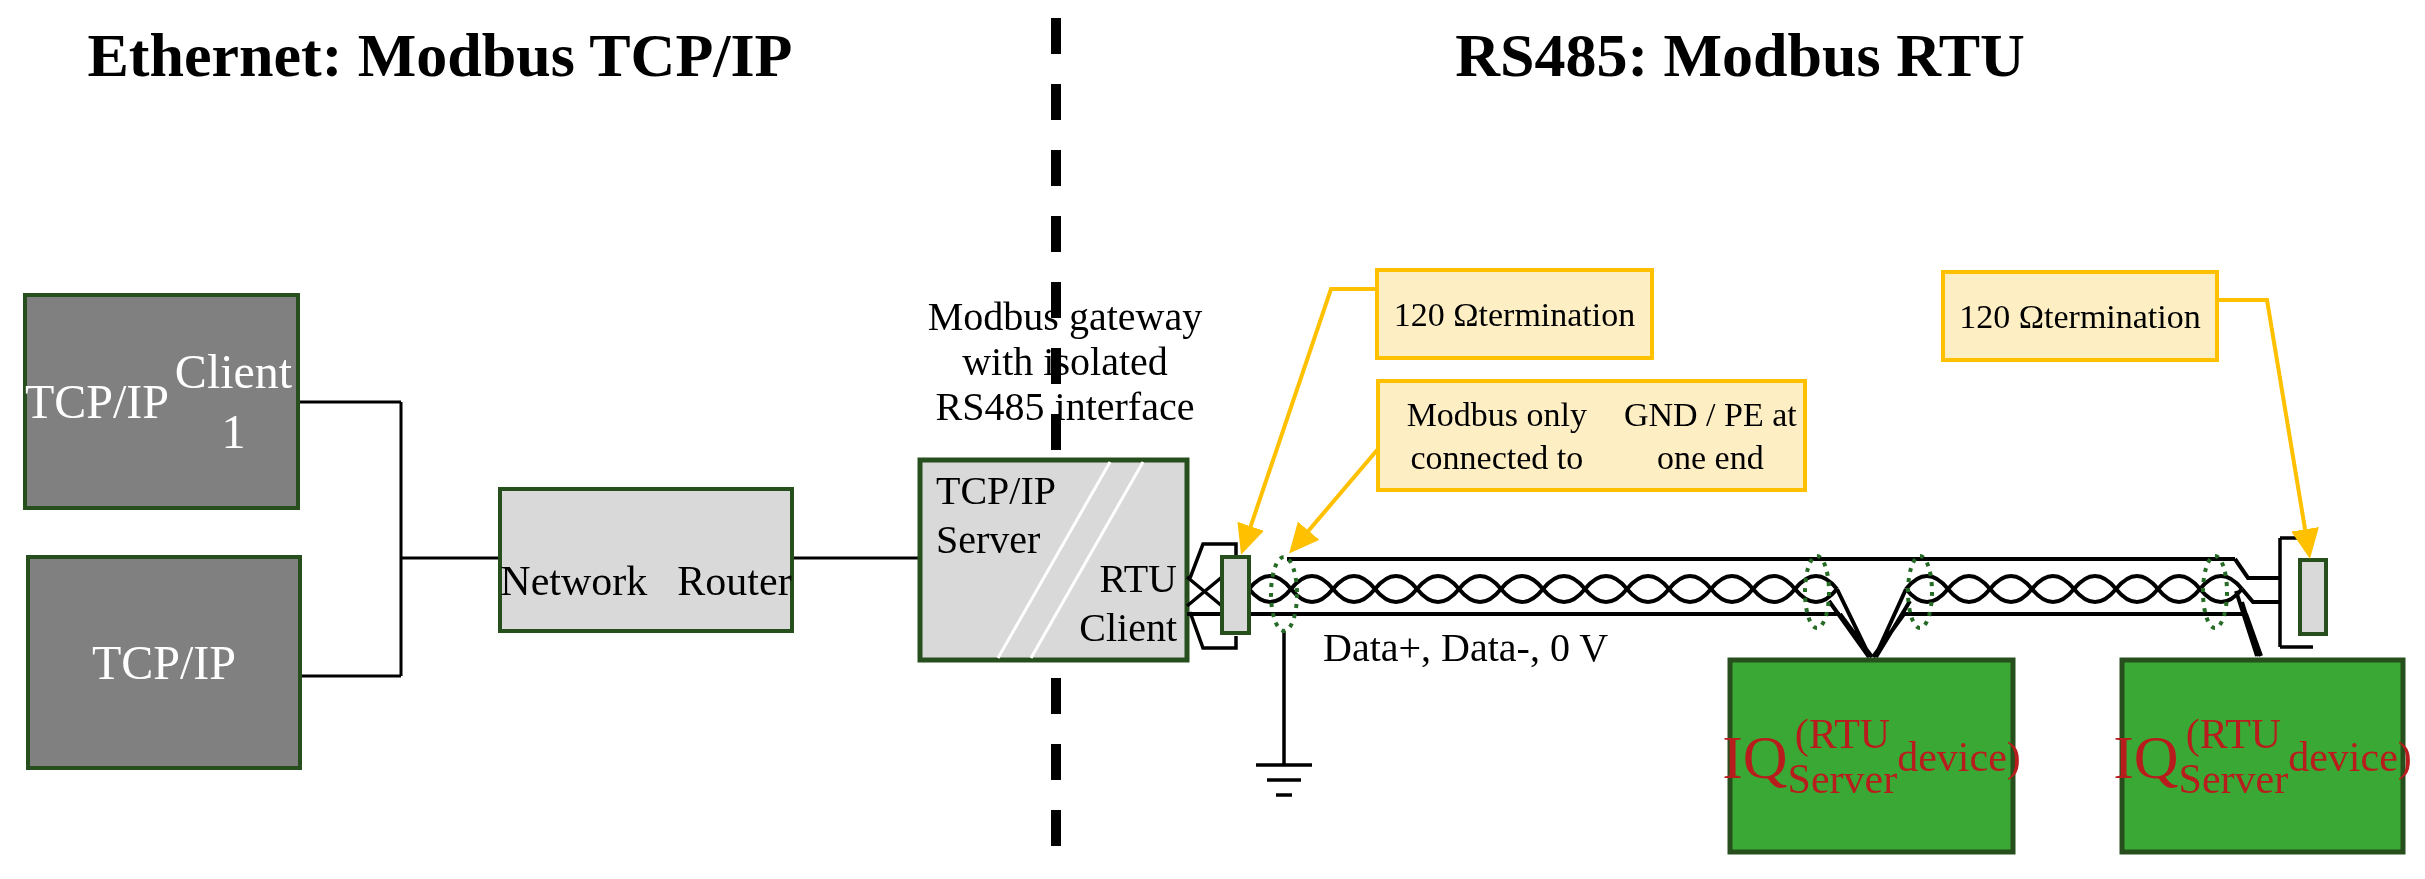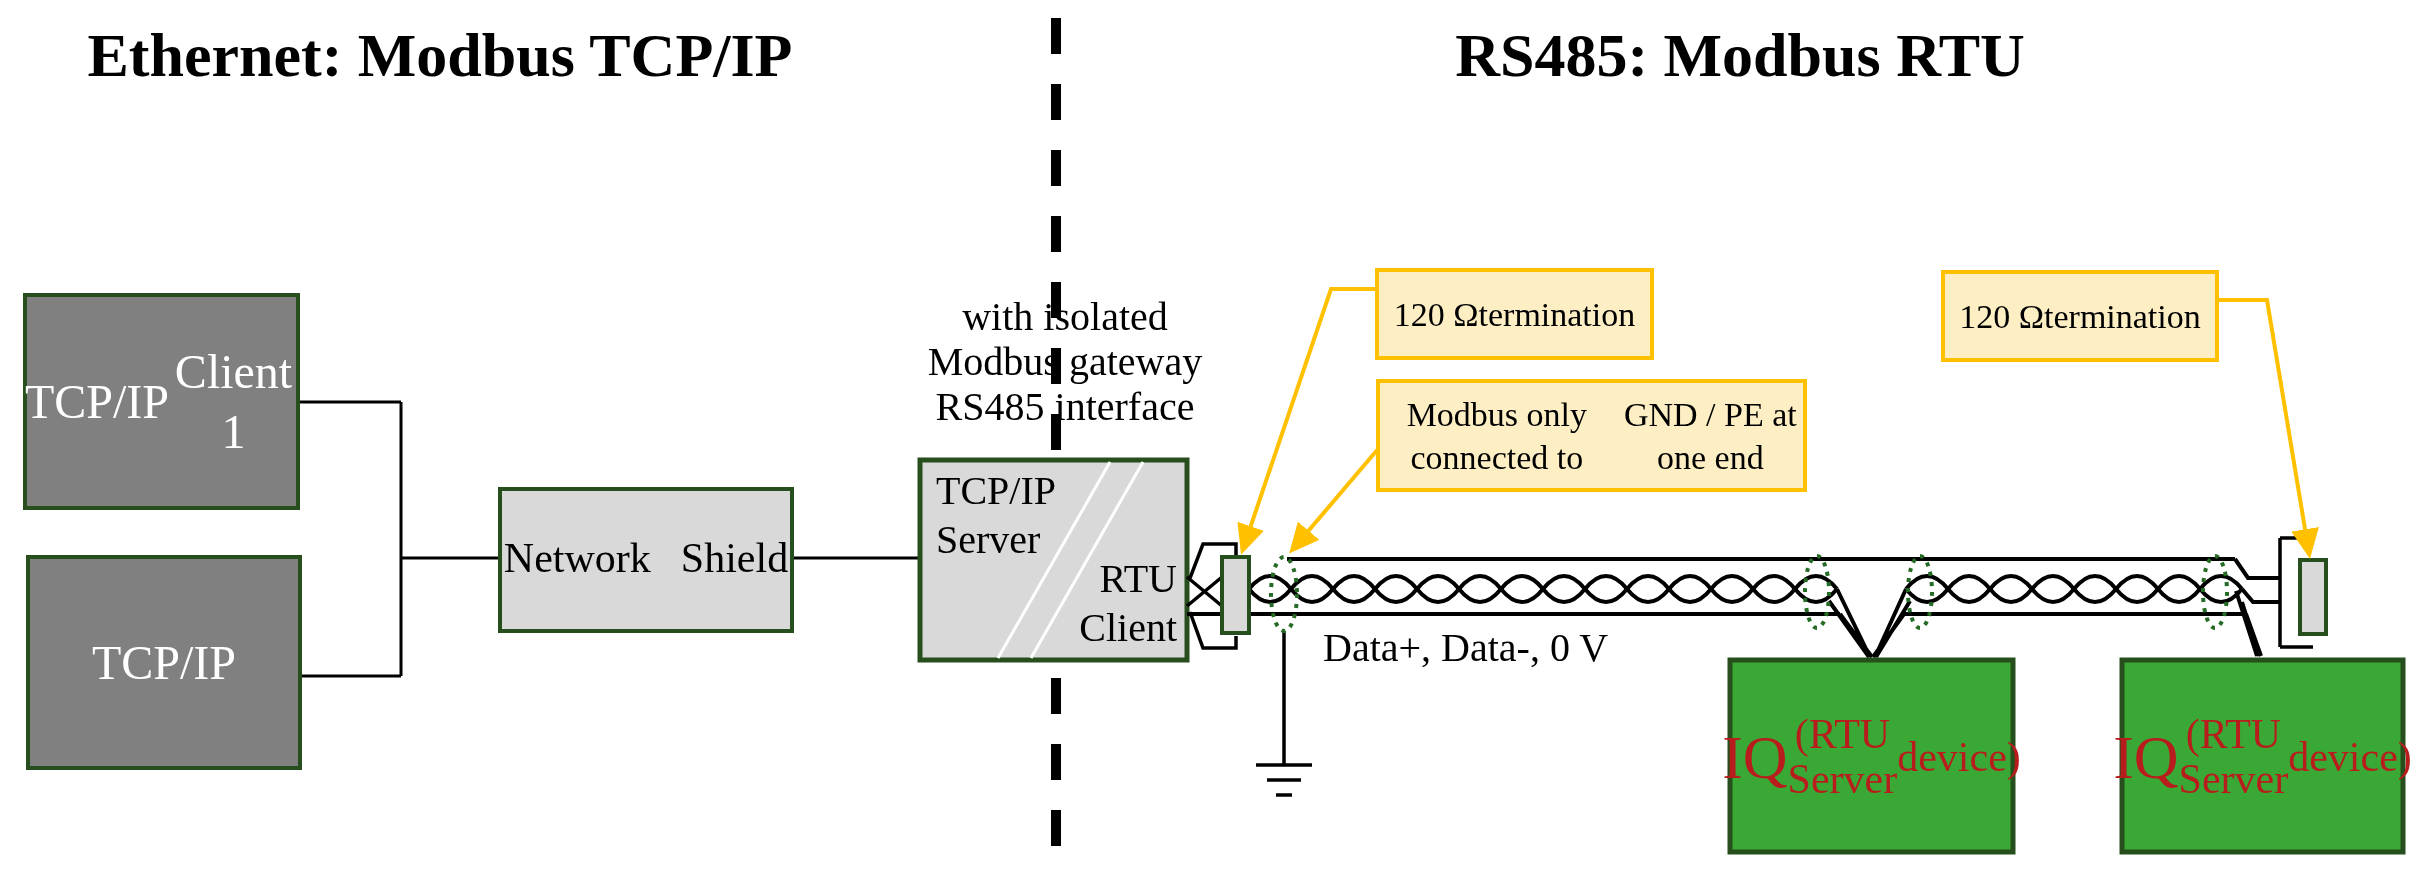--- a/index.html
+++ b/index.html
@@ -123,28 +123,28 @@
 
   <div class="node-label client-label" style="left:25px;top:295px;width:273px;height:213px;">
     <span class="line">TCP/IP</span>
     <span class="line">Client 1</span>
   </div>
 
   <div class="node-label client-label" style="left:28px;top:557px;width:272px;height:211px;">
     <span class="line">TCP/IP</span>
   </div>
 
-  <div class="node-label router-label" style="left:500px;top:487px;width:292px;height:142px;gap:30px;">
+  <div class="node-label router-label" style="left:500px;top:510px;width:292px;height:142px;gap:30px;">
     <span class="line">Network</span>
-    <span class="line">Shield</span>
+    <span class="line">Router</span>
   </div>
 
   <div class="txt gw-caption" style="left:900px;top:294px;width:330px;">
+    <span class="line">Modbus gateway</span>
     <span class="line">with isolated</span>
-    <span class="line">Modbus gateway</span>
     <span class="line">RS485 interface</span>
   </div>
 
   <div class="txt gw-port" style="left:936px;top:466px;">
     <span class="line">TCP/IP</span>
     <span class="line">Server</span>
   </div>
   <div class="txt gw-port right" style="left:1000px;top:554px;width:177px;">
     <span class="line">RTU</span>
     <span class="line">Client</span>

